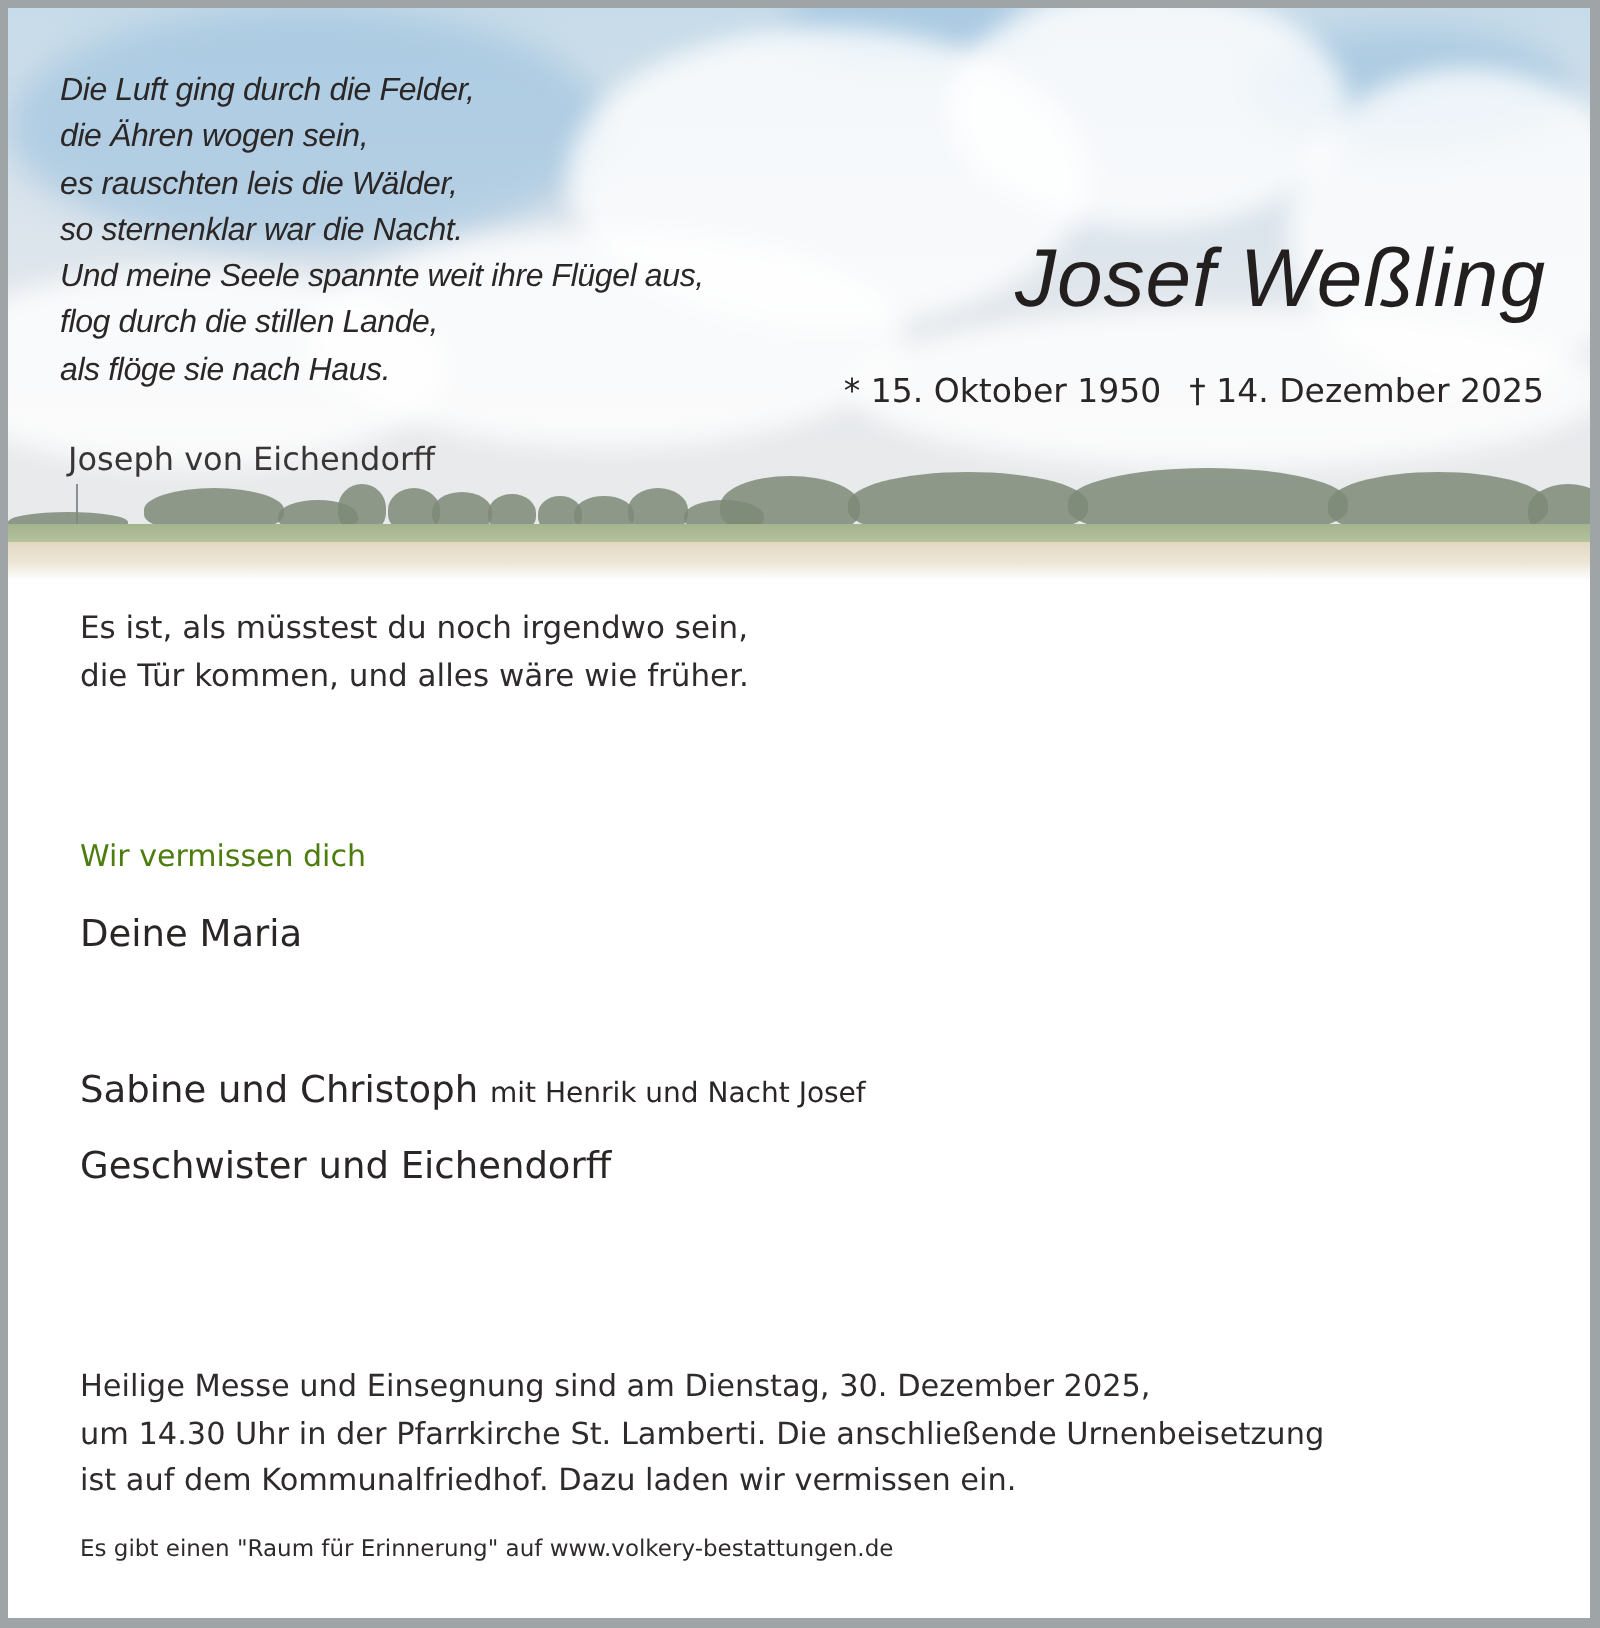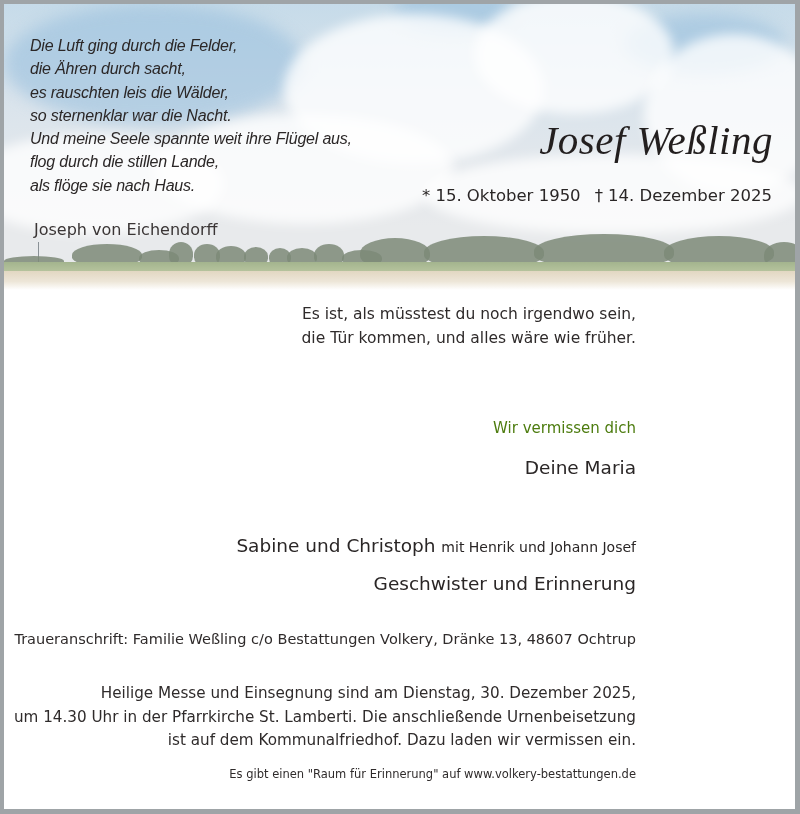--- a/index.html
+++ b/index.html
@@ -51,34 +51,34 @@
     letter-spacing: -0.2px;
   }
   .poem-line { display: block; white-space: nowrap; }
   .poem-author {
     position: absolute; left: 30px; top: 216px;
     font-size: 16px; color: #3a3535;
   }
   
   .name {
     position: absolute; right: 22px; top: 112px;
-    font-family: Liberation Serif, serif;
+    font-family: Liberation Sans, sans-serif;
     font-style: italic;
     font-size: 41px;
     letter-spacing: 0.5px;
     color: #231f1f;
     white-space: nowrap;
   }
   .dates {
     position: absolute; right: 23px; top: 182px;
     font-size: 16.5px; color: #2a2626; white-space: nowrap; text-align: right;
   }
   .dates .gap { display: inline-block; width: 14px; }
   
-  .center { position: absolute; left: 0; width: 632px; text-align: right; }
+  .center { position: absolute; left: 0; width: 632px; text-align: left; padding-left: 36px; }
   .quote { top: 298px; font-size: 15.5px; line-height: 24px; color: #2f2b2b; }
   .quote span { display: block; }
   .miss { top: 415px; font-size: 15px; color: #4d7c0f; }
   .fam { font-size: 18.5px; color: #2a2626; white-space: nowrap; }
   .fam small { font-size: 14px; }
   .fam1 { top: 453px; }
   .fam2 { top: 491px; }
   .fam3 { top: 531px; }
   .fam4 { top: 569px; }
   .address { top: 627px; font-size: 14.5px; color: #2f2b2b; white-space: nowrap; }
@@ -119,21 +119,21 @@
       <div class="tree" style="left:420px;top:6px;width:120px;height:32px;"></div>
       <div class="tree" style="left:530px;top:4px;width:140px;height:34px;"></div>
       <div class="tree" style="left:660px;top:6px;width:110px;height:32px;"></div>
       <div class="tree" style="left:760px;top:12px;width:40px;height:26px;"></div>
     </div>
     <div class="field-green"></div>
     <div class="field-sand"></div>
 
     <div class="poem">
       <span class="poem-line">Die Luft ging durch die Felder,</span>
-      <span class="poem-line">die Ähren durch sacht,</span>
+      <span class="poem-line">die Ähren wogen sein,</span>
       <span class="poem-line">es rauschten leis die Wälder,</span>
       <span class="poem-line">so sternenklar war die Nacht.</span>
       <span class="poem-line">Und meine Seele spannte weit ihre Flügel aus,</span>
       <span class="poem-line">flog durch die stillen Lande,</span>
       <span class="poem-line">als flöge sie nach Haus.</span>
     </div>
     <div class="poem-author">Joseph von Eichendorff</div>
 
     <div class="name">Josef Weßling</div>
     <div class="dates">
@@ -146,27 +146,26 @@
     <span>die Tür kommen, und alles wäre wie früher.</span>
   </div>
 
   <div class="center miss">Wir vermissen dich</div>
 
   <div class="center fam fam1">
     <span>Deine Maria</span>
   </div>
   <div class="center fam fam3">
     <span>Sabine und Christoph</span>
-    <small>mit Henrik und Johann Josef</small>
+    <small>mit Henrik und Nacht Josef</small>
   </div>
   <div class="center fam fam4">
-    <span>Geschwister und Erinnerung</span>
+    <span>Geschwister und Eichendorff</span>
   </div>
 
-  <div class="center address">Traueranschrift: Familie Weßling c/o Bestattungen Volkery, Dränke 13, 48607 Ochtrup</div>
 
   <div class="center service">
     <span>Heilige Messe und Einsegnung sind am Dienstag, 30. Dezember 2025,</span>
     <span>um 14.30 Uhr in der Pfarrkirche St. Lamberti. Die anschließende Urnenbeisetzung</span>
     <span>ist auf dem Kommunalfriedhof. Dazu laden wir vermissen ein.</span>
   </div>
 
   <div class="center web">Es gibt einen "Raum für Erinnerung" auf www.volkery-bestattungen.de</div>
 </div>
 

